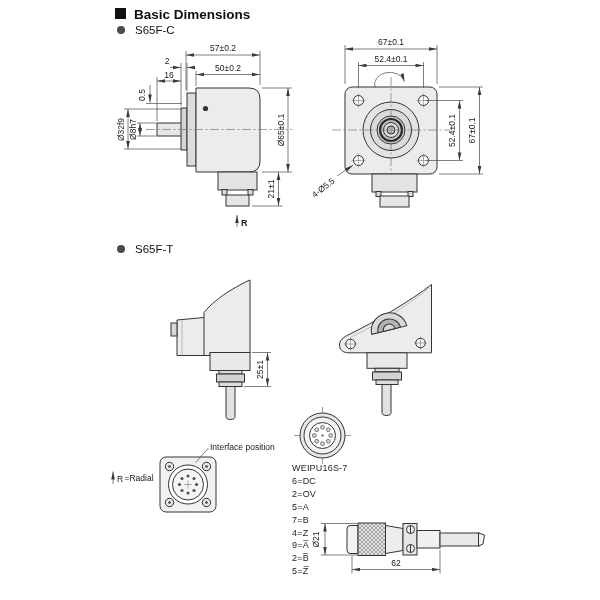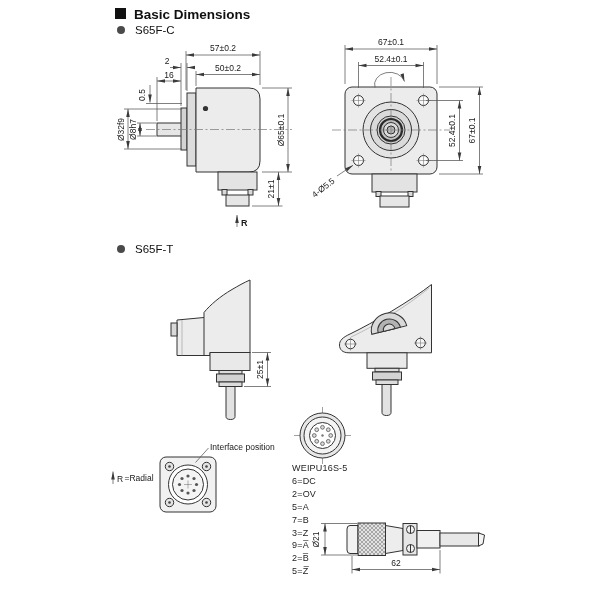--- a/index.html
+++ b/index.html
@@ -258,23 +258,23 @@
       <line x1="352" y1="569.5" x2="440" y2="569.5" class="dim" marker-start="url(#as)" marker-end="url(#ae)"></line>
       <line x1="352" y1="556" x2="352" y2="573.5" class="dim"></line>
       <line x1="440" y1="550" x2="440" y2="573.5" class="dim"></line>
     </g>
     <text x="319" y="539.5" text-anchor="middle" transform="rotate(-90 319 539.5)">Ø21</text>
     <text x="396" y="566" text-anchor="middle">62</text>
   </g>
 </svg>
 
 <div class="pinlist">
-  <div>WEIPU16S-5</div>
+  <div>WEIPU16S-7</div>
   <div>6=DC</div>
   <div>2=OV</div>
   <div>5=A</div>
   <div>7=B</div>
-  <div>3=Z</div>
+  <div>4=Z</div>
   <div>9=A̅</div>
   <div>2=B̅</div>
   <div>5=Z̅</div>
 </div>
 </div>
 
 </body></html>

